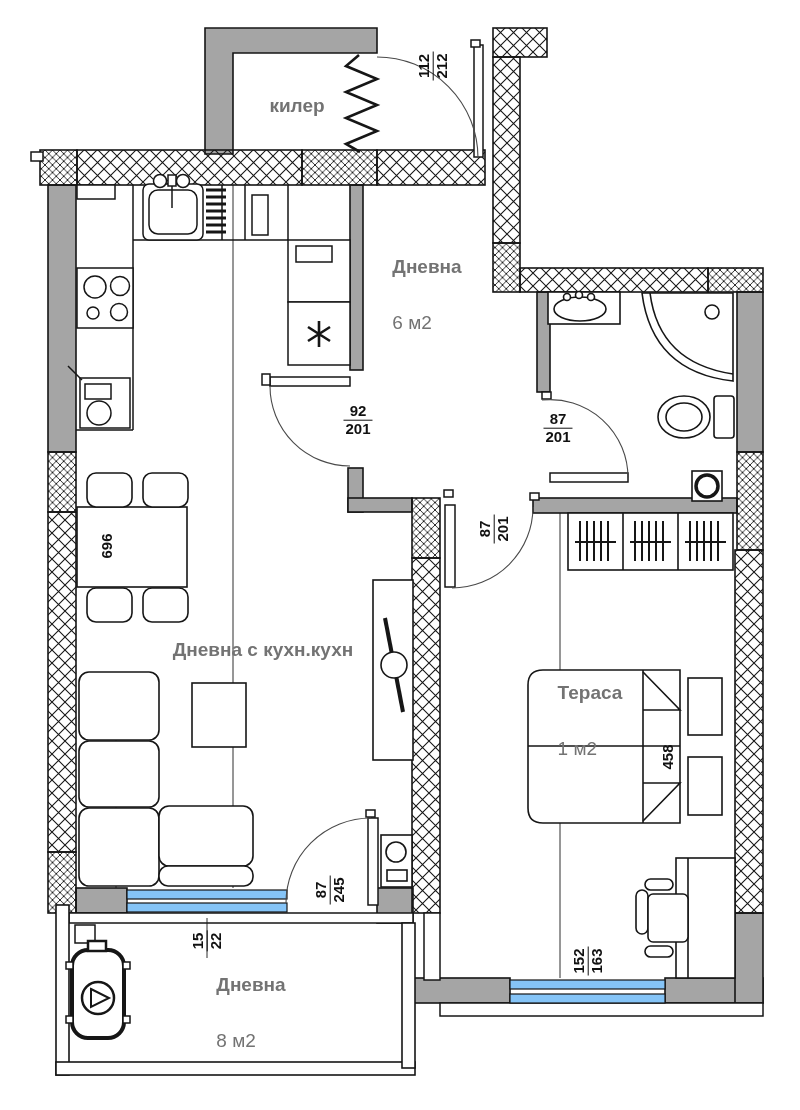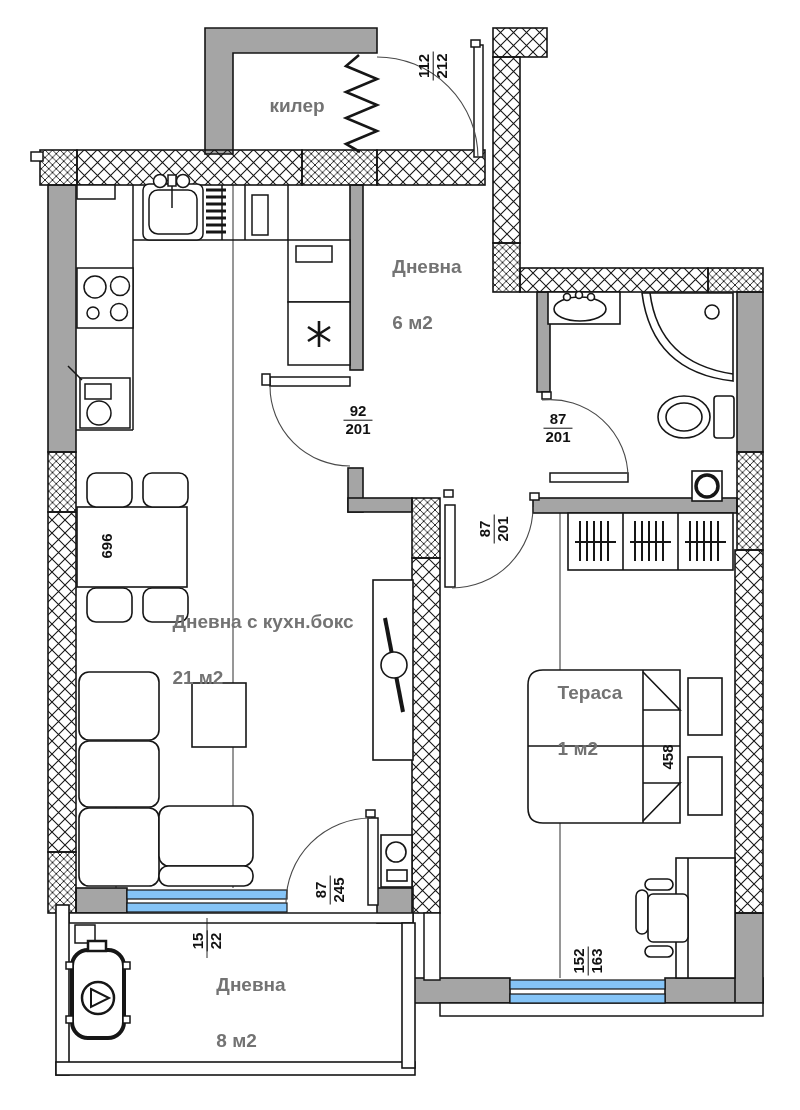--- a/index.html
+++ b/index.html
@@ -1,21 +1,21 @@
 <!DOCTYPE html>
 <html><head>
 <meta charset="utf-8">
 <style>
   html,body{margin:0;padding:0;background:#fff;}
   #root{position:relative;width:800px;height:1110px;background:#ffffff;overflow:hidden;
         font-family:"Liberation Sans",sans-serif;}
   #root svg{position:absolute;left:0;top:0;}
   .room-label{position:absolute;transform:translate(-50%,-50%);text-align:left;
               color:#737373;font-size:19px;font-weight:600;line-height:1.32;white-space:nowrap;}
-  .room-label .area{font-weight:700;margin-top:31px;}
+  .room-label .area{font-weight:400;margin-top:31px;}
   .dim{position:absolute;display:flex;flex-direction:column;align-items:center;
        transform:translate(-50%,-50%);font-size:15px;font-weight:700;color:#111;
        line-height:1.12;white-space:nowrap;}
   .dim.rot{transform:translate(-50%,-50%) rotate(-90deg);}
   .dim .den{border-top:1.6px solid #111;padding:0 2px;}
   .dim .num{padding:0 2px;}
   .dim.single .num{padding:0;}
 </style>
 </head>
 <body>
@@ -262,22 +262,21 @@
 </svg>
 
 <div class="room-label" style="left:297px;top:106px">
   <div>килер</div>
 </div>
 <div class="room-label" style="left:427px;top:295px">
   <div>Дневна</div>
   <div class="area">6 м2</div>
 </div>
 <div class="room-label" style="left:263px;top:650px">
-  <div>Дневна с кухн.бокс</div>
-  <div class="area">21 м2</div>
+  <div>Дневна с кухн.кухн</div>
 </div>
 <div class="room-label" style="left:590px;top:721px">
   <div>Тераса</div>
   <div class="area">1 м2</div>
 </div>
 <div class="room-label" style="left:251px;top:1013px">
   <div>Дневна</div>
   <div class="area">8 м2</div>
 </div>
 

